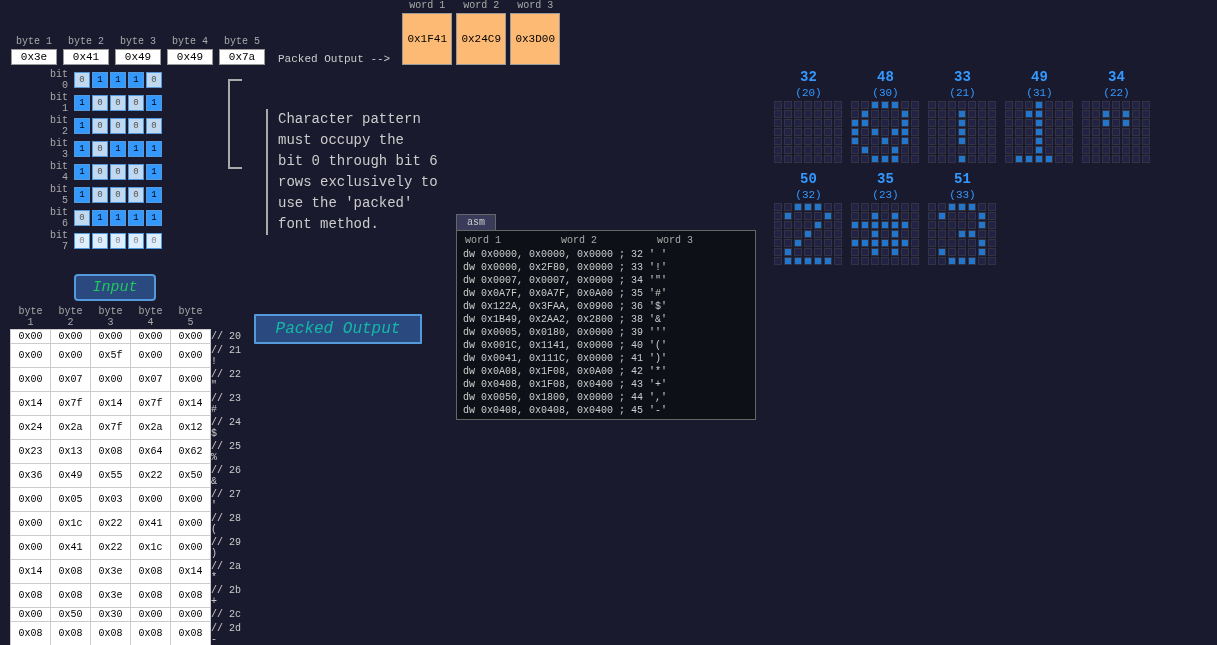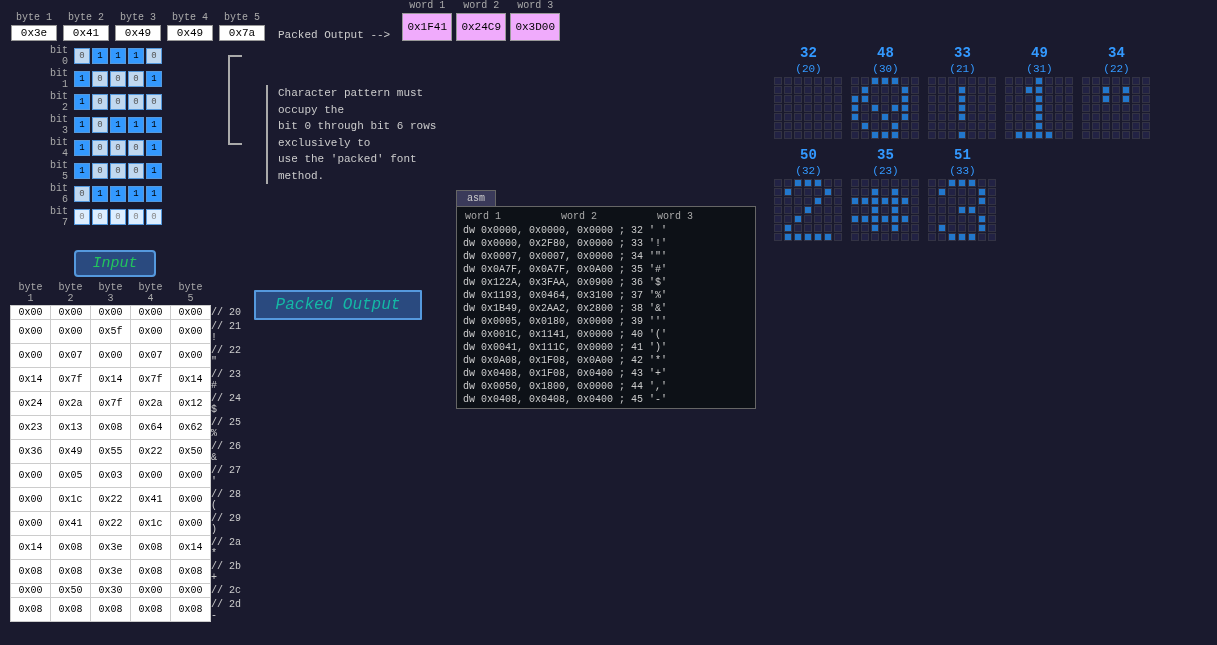--- a/index.html
+++ b/index.html
@@ -57,27 +57,27 @@
       padding: 1px 2px;
     }
 
     .packed-label {
       color: #ccc;
       font-size: 11px;
       margin: 0 8px;
     }
 
     .word-value {
-      background: #f0abfc;
+      background: #fdba74;
       border: 1px solid #999;
       color: #000;
       font-size: 11px;
       text-align: center;
       width: 50px;
-      padding: 7px 2px;
+      padding: 19px 2px;
     }
 
     .byte-col {
       display: flex;
       flex-direction: column;
       align-items: center;
       gap: 2px;
     }
 
     .bit-rows {
@@ -136,21 +136,21 @@
       font-style: italic;
       font-size: 15px;
       color: #22c55e;
       text-align: center;
       margin-top: 10px;
       display: inline-block;
     }
 
     .annotation-text {
       color: #ccc;
-      font-size: 11px;
+      font-size: 14px;
       line-height: 1.5;
       margin-top: 20px;
       margin-left: 20px;
       border-left: 2px solid #aaa;
       padding-left: 10px;
     }
 
     
     .packed-output-label {
       background: #2a4a7f;
@@ -540,21 +540,20 @@
             <span>word 1</span>
             <span>word 2</span>
             <span>word 3</span>
           </div>
           <div id="output-rows-container">
               <div class="output-row">dw 0x0000, 0x0000, 0x0000 ; 32 '  '</div>
               <div class="output-row">dw 0x0000, 0x2F80, 0x0000 ; 33 '!'</div>
               <div class="output-row">dw 0x0007, 0x0007, 0x0000 ; 34 '"'</div>
               <div class="output-row">dw 0x0A7F, 0x0A7F, 0x0A00 ; 35 '#'</div>
               <div class="output-row">dw 0x122A, 0x3FAA, 0x0900 ; 36 '$'</div>
-              <div class="output-row">dw 0x1193, 0x0464, 0x3100 ; 37 '%'</div>
               <div class="output-row">dw 0x1B49, 0x2AA2, 0x2800 ; 38 '&amp;'</div>
               <div class="output-row">dw 0x0005, 0x0180, 0x0000 ; 39 '''</div>
               <div class="output-row">dw 0x001C, 0x1141, 0x0000 ; 40 '('</div>
               <div class="output-row">dw 0x0041, 0x111C, 0x0000 ; 41 ')'</div>
               <div class="output-row">dw 0x0A08, 0x1F08, 0x0A00 ; 42 '*'</div>
               <div class="output-row">dw 0x0408, 0x1F08, 0x0400 ; 43 '+'</div>
               <div class="output-row">dw 0x0050, 0x1800, 0x0000 ; 44 ','</div>
               <div class="output-row">dw 0x0408, 0x0408, 0x0400 ; 45 '-'</div>
             </div>
         </div>

